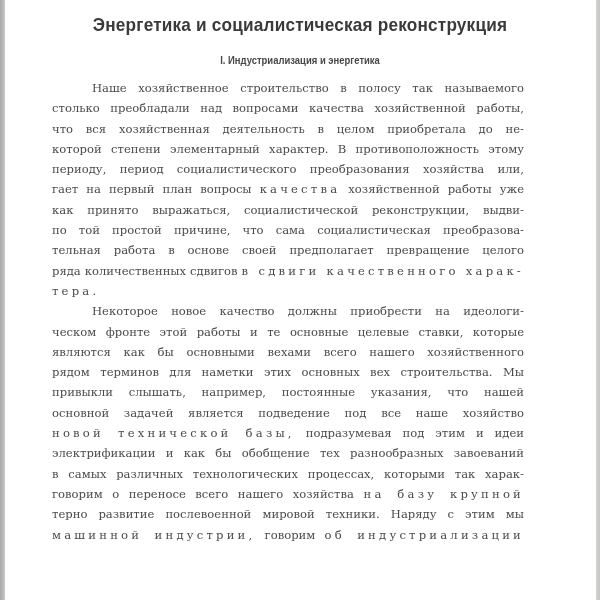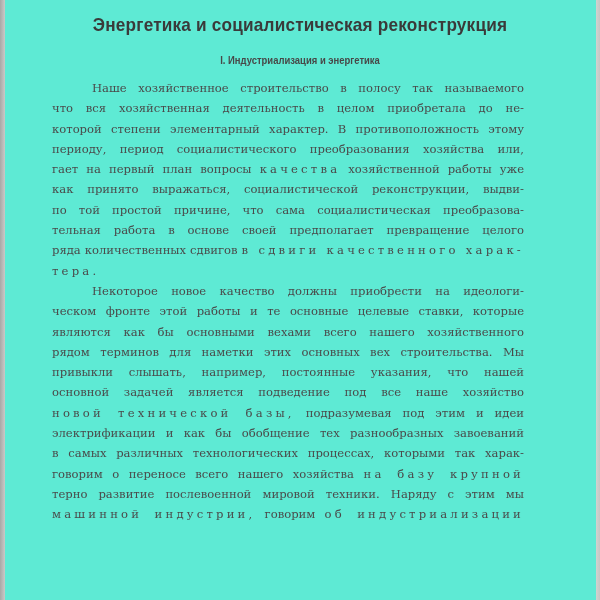--- a/index.html
+++ b/index.html
@@ -7,21 +7,21 @@
       padding: 0;
       width: 600px;
       height: 600px;
       overflow: hidden;
       background: #d9d9d7;
     }
     .page {
       position: relative;
       width: 600px;
       height: 600px;
-      background: #5eead4;
+      background: #ffffff;
       overflow: hidden;
     }
     .left-edge {
       position: absolute;
       left: 0; top: 0;
       width: 5px; height: 600px;
       background: linear-gradient(to right, #a8a8a6, #c9c9c7);
     }
     .right-edge {
       position: absolute;
@@ -81,20 +81,21 @@
 <div class="page">
   <div class="left-edge"></div>
   <div class="right-edge"></div>
 
   <div class="title">Энергетика и социалистическая реконструкция</div>
   <div class="subtitle">I. Индустриализация и энергетика</div>
 
   <div class="body-text">
 
     <span class="line indent">Наше хозяйственное строительство в полосу так называемого</span>
+    <span class="line">столько преобладали над вопросами качества хозяйственной работы,</span>
     <span class="line">что вся хозяйственная деятельность в целом приобретала до не-</span>
     <span class="line">которой степени элементарный характер. В противоположность этому</span>
     <span class="line">периоду, период социалистического преобразования хозяйства или,</span>
     <span class="line"><span>гает на первый план вопросы</span> <span class="sp">качества</span> <span>хозяйственной работы уже</span></span>
     <span class="line">как принято выражаться, социалистической реконструкции, выдви-</span>
     <span class="line">по той простой причине, что сама социалистическая преобразова-</span>
     <span class="line">тельная работа в основе своей предполагает превращение целого</span>
     <span class="line"><span>ряда количественных сдвигов</span> <span class="sp">в сдвиги качественного харак-</span></span>
     <span class="line short"><span class="sp">тера.</span></span>
 

